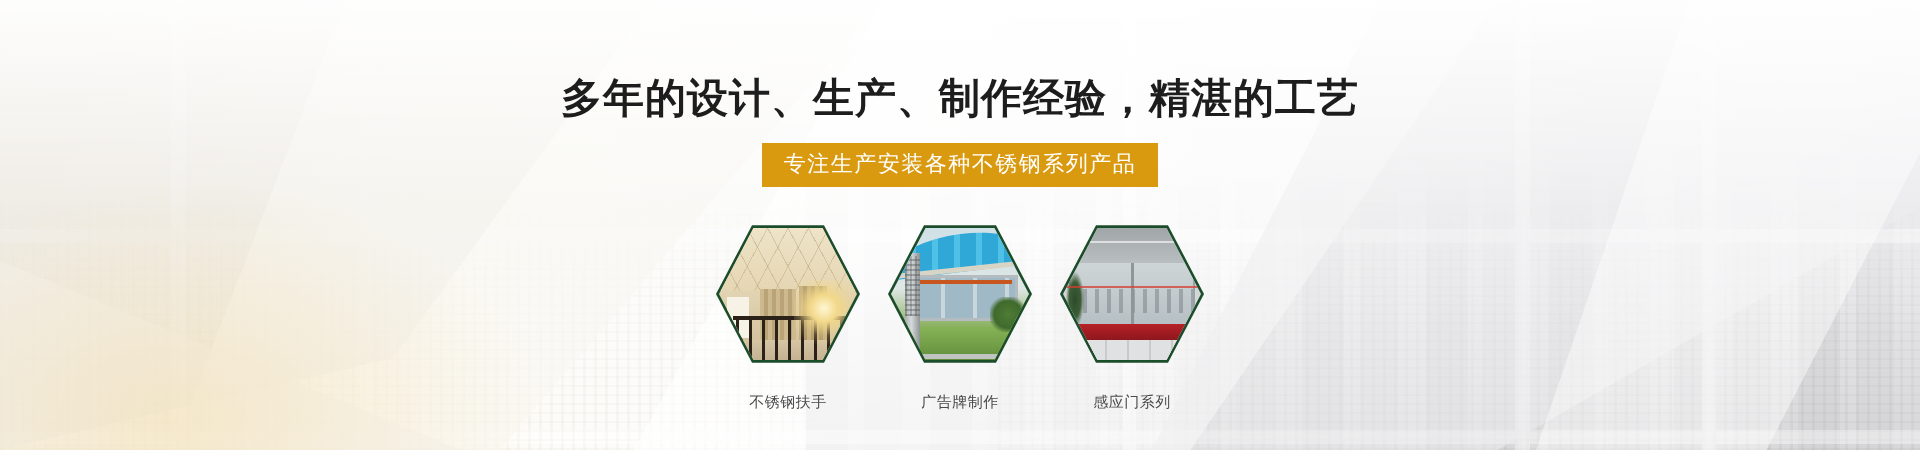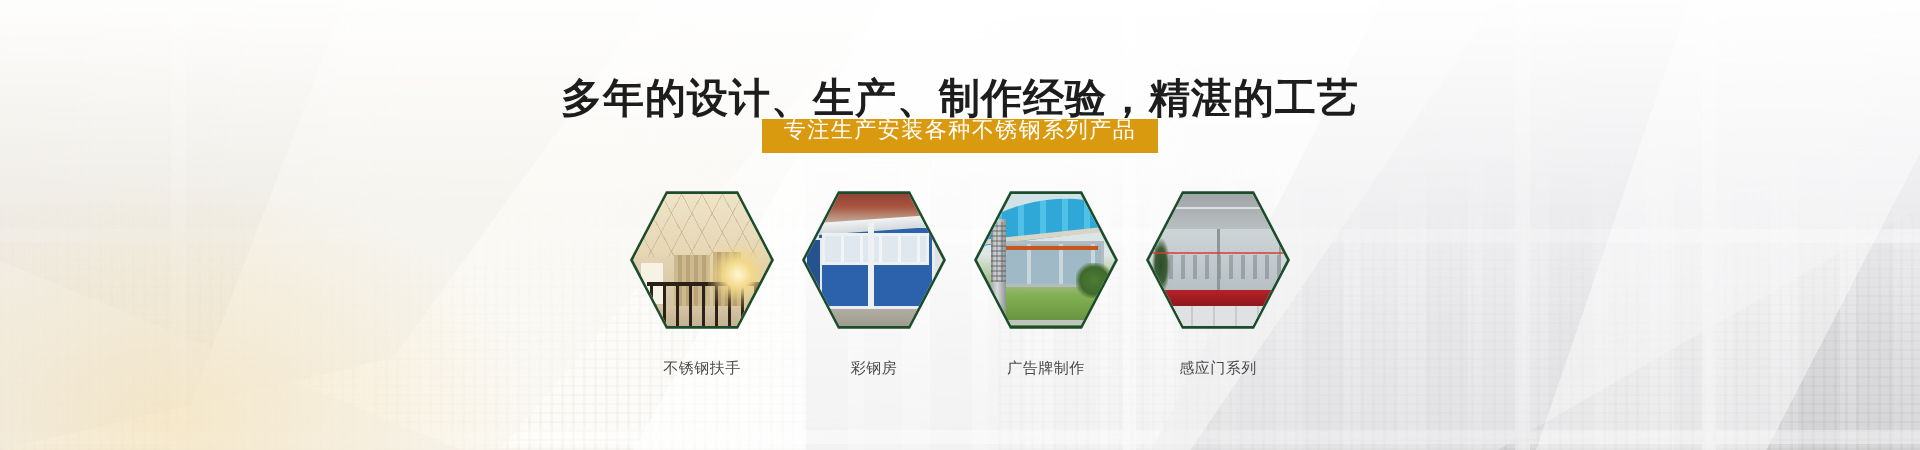--- a/index.html
+++ b/index.html
@@ -119,25 +119,26 @@
   }
 
   .headline {
     margin-top:78px;
     font-size:41px; line-height:1; letter-spacing:1px;
     font-weight:700; color:#1d1d1d; white-space:nowrap;
     text-shadow:0 1px 0 rgba(255,255,255,.6);
   }
 
   .subtitle-bar {
+    margin-top:24px;
     background:#d99a10;
     color:#ffffff;
     font-size:22px; line-height:1;
     letter-spacing:1.5px;
-    padding:0 22px 12px;
+    padding:10px 22px 12px;
     white-space:nowrap;
   }
 
   
   .hex-row {
     margin-top:36px;
     display:flex; align-items:flex-start;
     gap:24px;
   }
   .hex-cell { width:148px; display:flex; flex-direction:column; align-items:center; }
@@ -283,35 +284,20 @@
             <span class="t1-curtain2"></span>
             <span class="t1-floor"></span>
             <span class="t1-rail"></span>
             <span class="t1-rail2"></span>
             <span class="t1-chand"></span>
           </div>
         </div>
         <div class="hex-label">不锈钢扶手</div>
       </div>
 
-      <div class="hex-cell">
-        <div class="hex-outer">
-          <div class="hex-inner">
-            <span class="t2"></span>
-            <span class="t2-sky"></span>
-            <span class="t2-ground"></span>
-            <span class="t2-body"></span>
-            <span class="t2-side"></span>
-            <span class="t2-roof"></span>
-            <span class="t2-win"></span>
-            <span class="t2-post"></span>
-          </div>
-        </div>
-        <div class="hex-label">彩钢房</div>
-      </div>
 
       <div class="hex-cell">
         <div class="hex-outer">
           <div class="hex-inner">
             <span class="t4"></span>
             <span class="t4-grass"></span>
             <span class="t4-canopy"></span>
             <span class="t4-bar"></span>
             <span class="t4-case"></span>
             <span class="t4-strip"></span>

